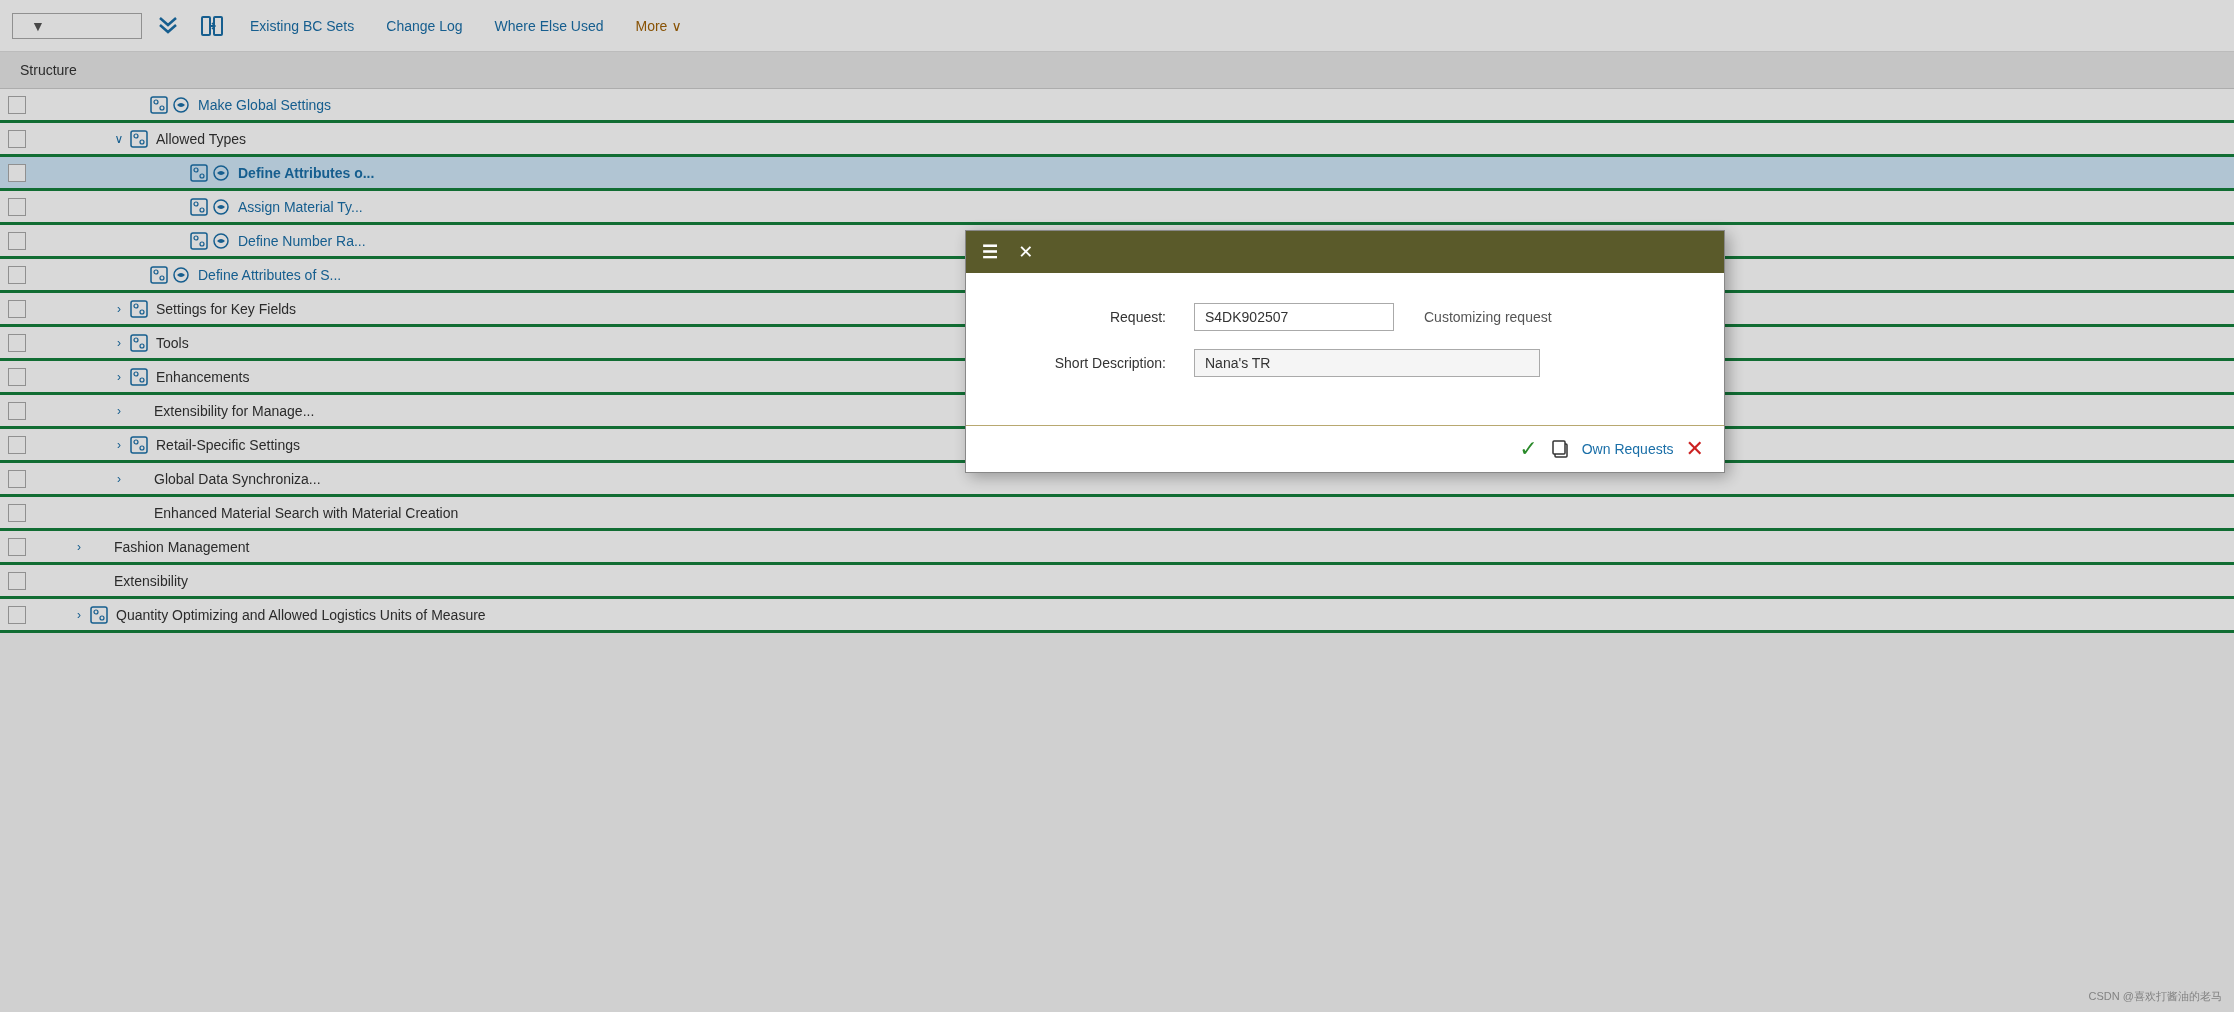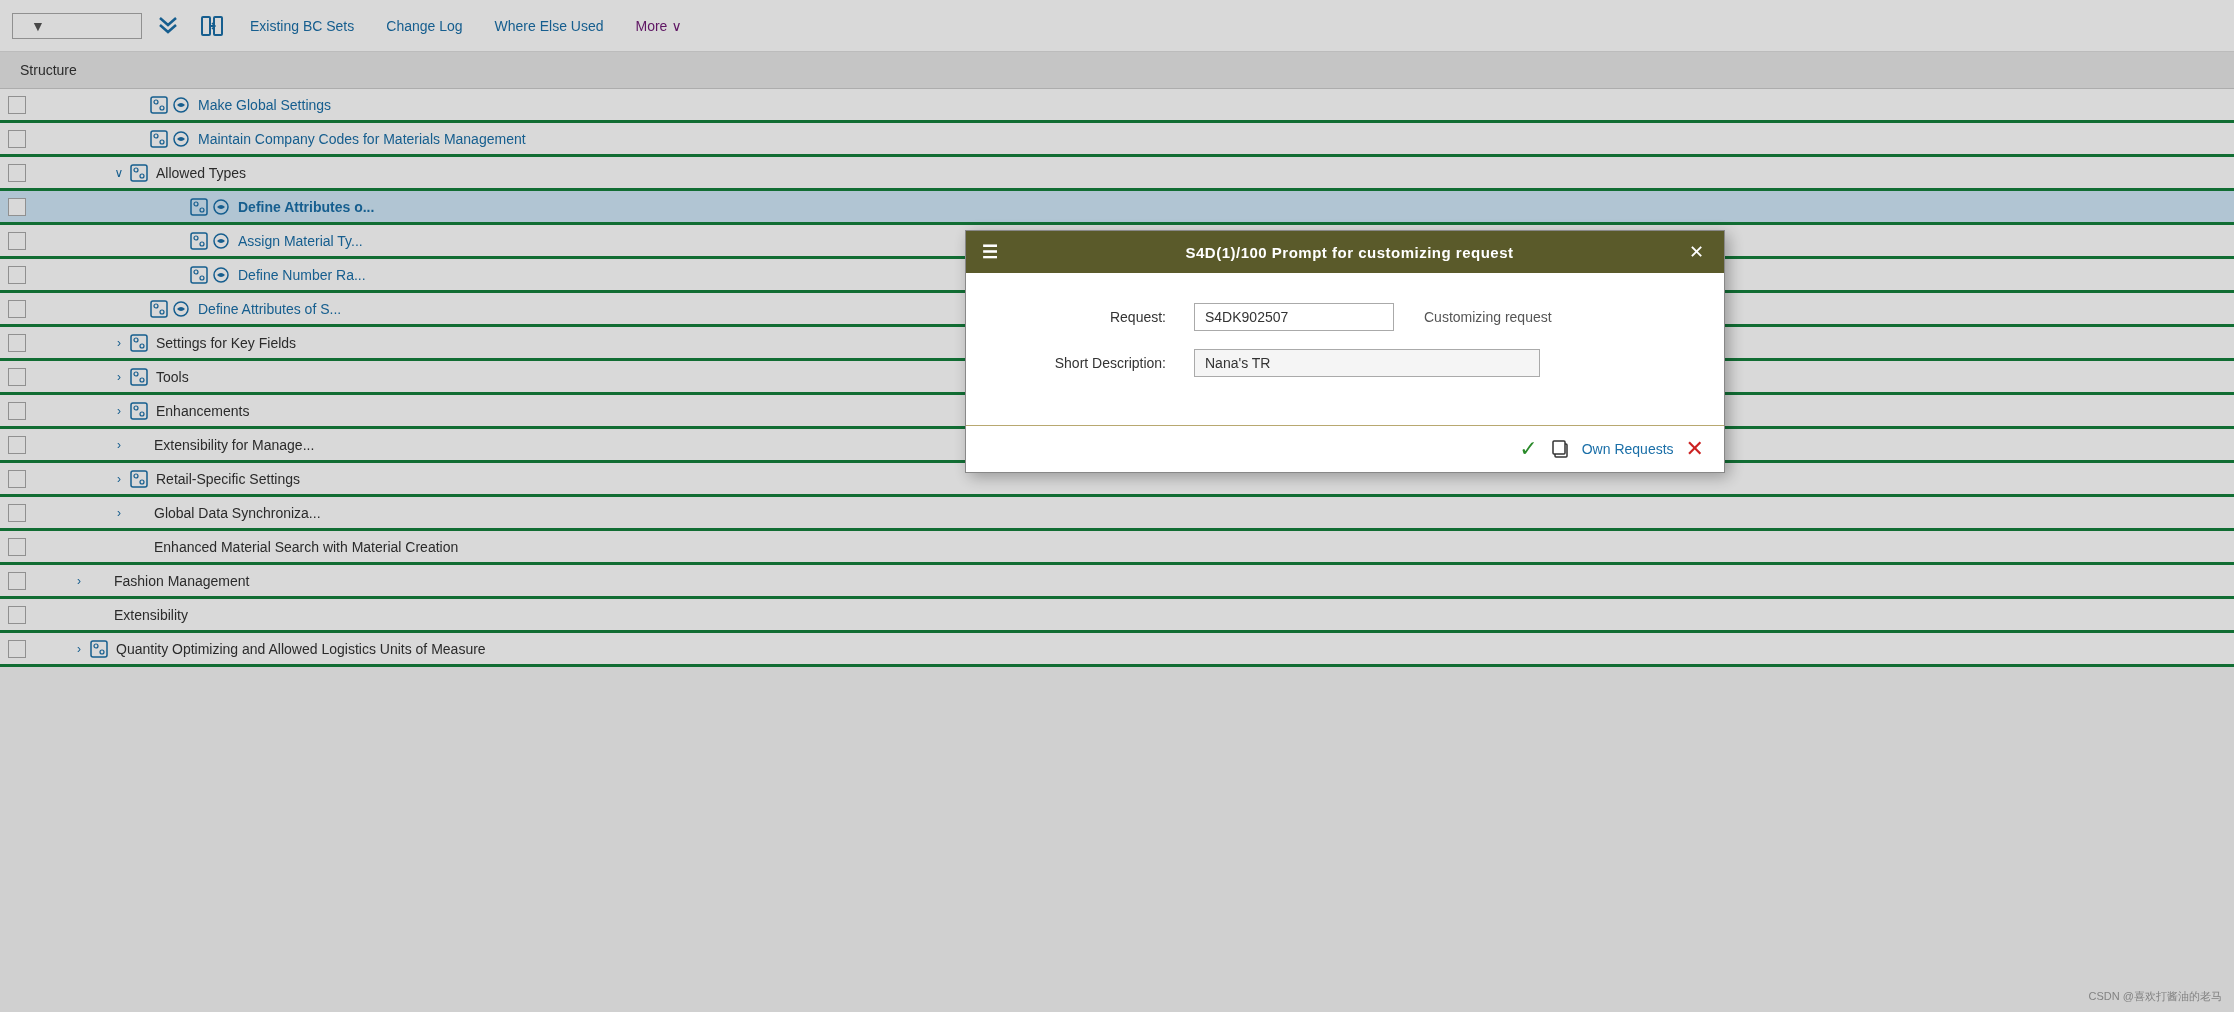--- a/index.html
+++ b/index.html
@@ -56,21 +56,21 @@
       text-decoration: none;
     }
     .toolbar-more {
       display: flex;
       align-items: center;
       gap: 4px;
       background: none;
       border: none;
       cursor: pointer;
       font-size: 14px;
-      color: #701a75;
+      color: #a16207;
       padding: 4px 12px;
     }
 
     
     .main {
       background: #14b8a6;
       position: relative;
     }
 
     
@@ -321,126 +321,108 @@
       </span>
       <span class="tree-icon" style="margin-left:2px;">
         <svg width="18" height="18" viewBox="0 0 18 18">
             <circle cx="9" cy="9" r="7" fill="none" stroke="#1a6fa8" stroke-width="1.5"></circle>
             <path d="M5 9 Q9 5 13 9 Q9 13 5 9Z" fill="#1a6fa8"></path>
           </svg>
       </span>
       <span class="tree-label" style="margin-left:6px;">Make Global Settings</span>
     </div>
 
+
+    <div class="tree-row">
+      <div class="tree-checkbox"></div>
+      <span class="tree-indent" style="width:80px"></span>
+      <span class="tree-expander">∨</span>
+      <span class="tree-icon" style="margin-left:2px;">
+        <svg width="18" height="18" viewBox="0 0 18 18">
+            <rect x="1" y="1" width="16" height="16" rx="2" fill="none" stroke="#1a6fa8" stroke-width="1.5"></rect>
+            <circle cx="6" cy="6" r="2" fill="none" stroke="#1a6fa8" stroke-width="1.2"></circle>
+            <circle cx="12" cy="12" r="2" fill="none" stroke="#1a6fa8" stroke-width="1.2"></circle>
+          </svg>
+      </span>
+      <span class="tree-label-plain" style="margin-left:6px;">Allowed Types</span>
+    </div>
+
+    <div class="tree-row" style="background:#d0e8f8;">
+      <div class="tree-checkbox"></div>
+      <span class="tree-indent" style="width:160px"></span>
+      <span class="tree-icon">
+        <svg width="18" height="18" viewBox="0 0 18 18">
+            <rect x="1" y="1" width="16" height="16" rx="2" fill="none" stroke="#1a6fa8" stroke-width="1.5"></rect>
+            <circle cx="6" cy="6" r="2" fill="none" stroke="#1a6fa8" stroke-width="1.2"></circle>
+            <circle cx="12" cy="12" r="2" fill="none" stroke="#1a6fa8" stroke-width="1.2"></circle>
+          </svg>
+      </span>
+      <span class="tree-icon" style="margin-left:2px;">
+        <svg width="18" height="18" viewBox="0 0 18 18">
+            <circle cx="9" cy="9" r="7" fill="none" stroke="#1a6fa8" stroke-width="1.5"></circle>
+            <path d="M5 9 Q9 5 13 9 Q9 13 5 9Z" fill="#1a6fa8"></path>
+          </svg>
+      </span>
+      <span class="tree-label" style="margin-left:6px; font-weight:bold;">Define Attributes o...</span>
+    </div>
+
+    <div class="tree-row">
+      <div class="tree-checkbox"></div>
+      <span class="tree-indent" style="width:160px"></span>
+      <span class="tree-icon">
+        <svg width="18" height="18" viewBox="0 0 18 18">
+            <rect x="1" y="1" width="16" height="16" rx="2" fill="none" stroke="#1a6fa8" stroke-width="1.5"></rect>
+            <circle cx="6" cy="6" r="2" fill="none" stroke="#1a6fa8" stroke-width="1.2"></circle>
+            <circle cx="12" cy="12" r="2" fill="none" stroke="#1a6fa8" stroke-width="1.2"></circle>
+          </svg>
+      </span>
+      <span class="tree-icon" style="margin-left:2px;">
+        <svg width="18" height="18" viewBox="0 0 18 18">
+            <circle cx="9" cy="9" r="7" fill="none" stroke="#1a6fa8" stroke-width="1.5"></circle>
+            <path d="M5 9 Q9 5 13 9 Q9 13 5 9Z" fill="#1a6fa8"></path>
+          </svg>
+      </span>
+      <span class="tree-label" style="margin-left:6px;">Assign Material Ty...</span>
+    </div>
+
+    <div class="tree-row">
+      <div class="tree-checkbox"></div>
+      <span class="tree-indent" style="width:160px"></span>
+      <span class="tree-icon">
+        <svg width="18" height="18" viewBox="0 0 18 18">
+            <rect x="1" y="1" width="16" height="16" rx="2" fill="none" stroke="#1a6fa8" stroke-width="1.5"></rect>
+            <circle cx="6" cy="6" r="2" fill="none" stroke="#1a6fa8" stroke-width="1.2"></circle>
+            <circle cx="12" cy="12" r="2" fill="none" stroke="#1a6fa8" stroke-width="1.2"></circle>
+          </svg>
+      </span>
+      <span class="tree-icon" style="margin-left:2px;">
+        <svg width="18" height="18" viewBox="0 0 18 18">
+            <circle cx="9" cy="9" r="7" fill="none" stroke="#1a6fa8" stroke-width="1.5"></circle>
+            <path d="M5 9 Q9 5 13 9 Q9 13 5 9Z" fill="#1a6fa8"></path>
+          </svg>
+      </span>
+      <span class="tree-label" style="margin-left:6px;">Define Number Ra...</span>
+    </div>
+
     <div class="tree-row">
       <div class="tree-checkbox"></div>
       <span class="tree-indent" style="width:120px"></span>
       <span class="tree-icon">
         <svg width="18" height="18" viewBox="0 0 18 18">
             <rect x="1" y="1" width="16" height="16" rx="2" fill="none" stroke="#1a6fa8" stroke-width="1.5"></rect>
             <circle cx="6" cy="6" r="2" fill="none" stroke="#1a6fa8" stroke-width="1.2"></circle>
             <circle cx="12" cy="12" r="2" fill="none" stroke="#1a6fa8" stroke-width="1.2"></circle>
           </svg>
       </span>
       <span class="tree-icon" style="margin-left:2px;">
         <svg width="18" height="18" viewBox="0 0 18 18">
             <circle cx="9" cy="9" r="7" fill="none" stroke="#1a6fa8" stroke-width="1.5"></circle>
             <path d="M5 9 Q9 5 13 9 Q9 13 5 9Z" fill="#1a6fa8"></path>
           </svg>
       </span>
-      <span class="tree-label" style="margin-left:6px;">Maintain Company Codes for Materials Management</span>
-    </div>
-
-    <div class="tree-row">
-      <div class="tree-checkbox"></div>
-      <span class="tree-indent" style="width:80px"></span>
-      <span class="tree-expander">∨</span>
-      <span class="tree-icon" style="margin-left:2px;">
-        <svg width="18" height="18" viewBox="0 0 18 18">
-            <rect x="1" y="1" width="16" height="16" rx="2" fill="none" stroke="#1a6fa8" stroke-width="1.5"></rect>
-            <circle cx="6" cy="6" r="2" fill="none" stroke="#1a6fa8" stroke-width="1.2"></circle>
-            <circle cx="12" cy="12" r="2" fill="none" stroke="#1a6fa8" stroke-width="1.2"></circle>
-          </svg>
-      </span>
-      <span class="tree-label-plain" style="margin-left:6px;">Allowed Types</span>
-    </div>
-
-    <div class="tree-row" style="background:#d0e8f8;">
-      <div class="tree-checkbox"></div>
-      <span class="tree-indent" style="width:160px"></span>
-      <span class="tree-icon">
-        <svg width="18" height="18" viewBox="0 0 18 18">
-            <rect x="1" y="1" width="16" height="16" rx="2" fill="none" stroke="#1a6fa8" stroke-width="1.5"></rect>
-            <circle cx="6" cy="6" r="2" fill="none" stroke="#1a6fa8" stroke-width="1.2"></circle>
-            <circle cx="12" cy="12" r="2" fill="none" stroke="#1a6fa8" stroke-width="1.2"></circle>
-          </svg>
-      </span>
-      <span class="tree-icon" style="margin-left:2px;">
-        <svg width="18" height="18" viewBox="0 0 18 18">
-            <circle cx="9" cy="9" r="7" fill="none" stroke="#1a6fa8" stroke-width="1.5"></circle>
-            <path d="M5 9 Q9 5 13 9 Q9 13 5 9Z" fill="#1a6fa8"></path>
-          </svg>
-      </span>
-      <span class="tree-label" style="margin-left:6px; font-weight:bold;">Define Attributes o...</span>
-    </div>
-
-    <div class="tree-row">
-      <div class="tree-checkbox"></div>
-      <span class="tree-indent" style="width:160px"></span>
-      <span class="tree-icon">
-        <svg width="18" height="18" viewBox="0 0 18 18">
-            <rect x="1" y="1" width="16" height="16" rx="2" fill="none" stroke="#1a6fa8" stroke-width="1.5"></rect>
-            <circle cx="6" cy="6" r="2" fill="none" stroke="#1a6fa8" stroke-width="1.2"></circle>
-            <circle cx="12" cy="12" r="2" fill="none" stroke="#1a6fa8" stroke-width="1.2"></circle>
-          </svg>
-      </span>
-      <span class="tree-icon" style="margin-left:2px;">
-        <svg width="18" height="18" viewBox="0 0 18 18">
-            <circle cx="9" cy="9" r="7" fill="none" stroke="#1a6fa8" stroke-width="1.5"></circle>
-            <path d="M5 9 Q9 5 13 9 Q9 13 5 9Z" fill="#1a6fa8"></path>
-          </svg>
-      </span>
-      <span class="tree-label" style="margin-left:6px;">Assign Material Ty...</span>
-    </div>
-
-    <div class="tree-row">
-      <div class="tree-checkbox"></div>
-      <span class="tree-indent" style="width:160px"></span>
-      <span class="tree-icon">
-        <svg width="18" height="18" viewBox="0 0 18 18">
-            <rect x="1" y="1" width="16" height="16" rx="2" fill="none" stroke="#1a6fa8" stroke-width="1.5"></rect>
-            <circle cx="6" cy="6" r="2" fill="none" stroke="#1a6fa8" stroke-width="1.2"></circle>
-            <circle cx="12" cy="12" r="2" fill="none" stroke="#1a6fa8" stroke-width="1.2"></circle>
-          </svg>
-      </span>
-      <span class="tree-icon" style="margin-left:2px;">
-        <svg width="18" height="18" viewBox="0 0 18 18">
-            <circle cx="9" cy="9" r="7" fill="none" stroke="#1a6fa8" stroke-width="1.5"></circle>
-            <path d="M5 9 Q9 5 13 9 Q9 13 5 9Z" fill="#1a6fa8"></path>
-          </svg>
-      </span>
-      <span class="tree-label" style="margin-left:6px;">Define Number Ra...</span>
-    </div>
-
-    <div class="tree-row">
-      <div class="tree-checkbox"></div>
-      <span class="tree-indent" style="width:120px"></span>
-      <span class="tree-icon">
-        <svg width="18" height="18" viewBox="0 0 18 18">
-            <rect x="1" y="1" width="16" height="16" rx="2" fill="none" stroke="#1a6fa8" stroke-width="1.5"></rect>
-            <circle cx="6" cy="6" r="2" fill="none" stroke="#1a6fa8" stroke-width="1.2"></circle>
-            <circle cx="12" cy="12" r="2" fill="none" stroke="#1a6fa8" stroke-width="1.2"></circle>
-          </svg>
-      </span>
-      <span class="tree-icon" style="margin-left:2px;">
-        <svg width="18" height="18" viewBox="0 0 18 18">
-            <circle cx="9" cy="9" r="7" fill="none" stroke="#1a6fa8" stroke-width="1.5"></circle>
-            <path d="M5 9 Q9 5 13 9 Q9 13 5 9Z" fill="#1a6fa8"></path>
-          </svg>
-      </span>
       <span class="tree-label" style="margin-left:6px;">Define Attributes of S...</span>
     </div>
 
     <div class="tree-row">
       <div class="tree-checkbox"></div>
       <span class="tree-indent" style="width:80px"></span>
       <span class="tree-expander">›</span>
       <span class="tree-icon" style="margin-left:2px;">
         <svg width="18" height="18" viewBox="0 0 18 18">
             <rect x="1" y="1" width="16" height="16" rx="2" fill="none" stroke="#1a6fa8" stroke-width="1.5"></rect>
@@ -541,21 +523,20 @@
     </div>
 
   </div>
 </div>
 
 <div class="dialog-overlay">
   <div class="dialog">
 
     <div class="dialog-titlebar">
       <span class="dialog-menu-icon">☰</span>
-      <span class="dialog-title">S4D(1)/100 Prompt for customizing request</span>
       <button class="dialog-close-btn">✕</button>
     </div>
 
     <div class="dialog-body">
 
       <div class="dialog-field-row">
         <label class="dialog-field-label">Request:</label>
         <input class="dialog-field-input" type="text" value="S4DK902507" style="">
         <span class="dialog-field-note">Customizing request</span>
       </div>

